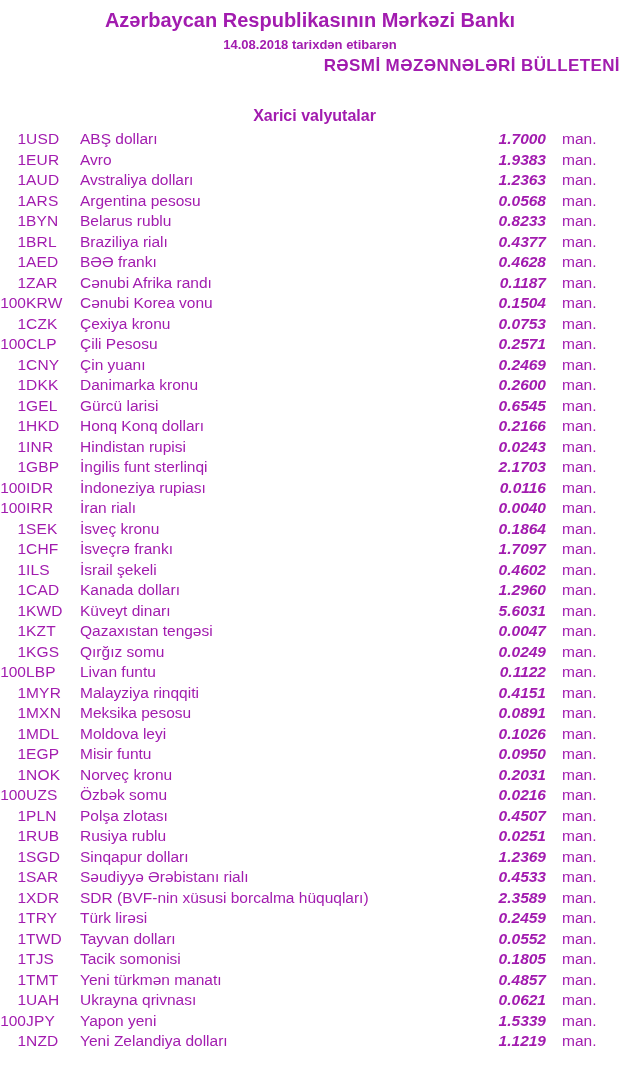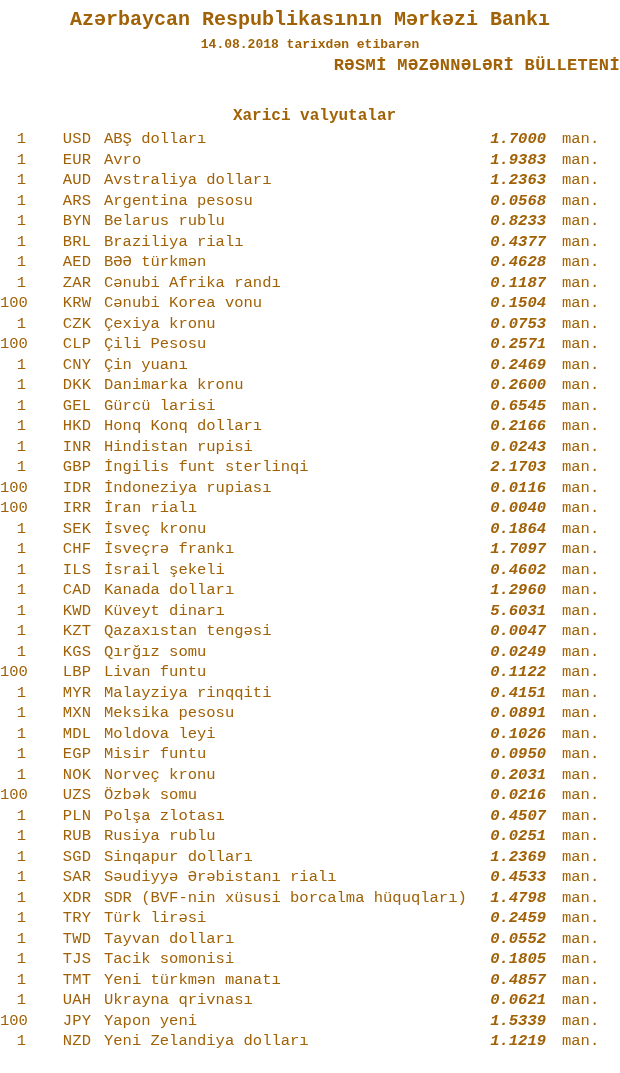--- a/index.html
+++ b/index.html
@@ -5,22 +5,22 @@
   html, body {
     margin: 0;
     padding: 0;
     background: #ffffff;
   }
   .page {
     position: relative;
     width: 620px;
     height: 1073px;
     background: #ffffff;
-    color: #a16207;
-    font-family: Liberation Mono, monospace;
+    color: #a21caf;
+    font-family: Liberation Sans, sans-serif;
     overflow: hidden;
   }
   .doc-header {
     text-align: center;
     padding-top: 6px;
     font-weight: bold;
   }
   .bank-name {
     font-size: 20px;
     line-height: 28px;
@@ -61,23 +61,21 @@
   }
   .cell { display: block; }
   .qty {
     flex: none;
     width: 26px;
     text-align: right;
   }
   .code {
     flex: none;
     width: 54px;
-    text-align: center;
     letter-spacing: 0.2px;
-    margin-left: 24px;
   }
   .name {
     flex: 1 1 auto;
     text-align: left;
     overflow: hidden;
   }
   .rate {
     flex: none;
     width: 62px;
     text-align: right;
@@ -148,21 +146,21 @@
     <span class="cell qty">1</span>
     <span class="cell code">BRL</span>
     <span class="cell name">Braziliya rialı</span>
     <span class="cell rate">0.4377</span>
     <span class="cell unit">man.</span>
   </div>
 
   <div class="row">
     <span class="cell qty">1</span>
     <span class="cell code">AED</span>
-    <span class="cell name">BƏƏ türkmən</span>
+    <span class="cell name">BƏƏ frankı</span>
     <span class="cell rate">0.4628</span>
     <span class="cell unit">man.</span>
   </div>
 
   <div class="row">
     <span class="cell qty">1</span>
     <span class="cell code">ZAR</span>
     <span class="cell name">Cənubi Afrika randı</span>
     <span class="cell rate">0.1187</span>
     <span class="cell unit">man.</span>
@@ -397,21 +395,21 @@
     <span class="cell code">SAR</span>
     <span class="cell name">Səudiyyə Ərəbistanı rialı</span>
     <span class="cell rate">0.4533</span>
     <span class="cell unit">man.</span>
   </div>
 
   <div class="row">
     <span class="cell qty">1</span>
     <span class="cell code">XDR</span>
     <span class="cell name">SDR (BVF-nin xüsusi borcalma hüquqları)</span>
-    <span class="cell rate">1.4798</span>
+    <span class="cell rate">2.3589</span>
     <span class="cell unit">man.</span>
   </div>
 
   <div class="row">
     <span class="cell qty">1</span>
     <span class="cell code">TRY</span>
     <span class="cell name">Türk lirəsi</span>
     <span class="cell rate">0.2459</span>
     <span class="cell unit">man.</span>
   </div>

